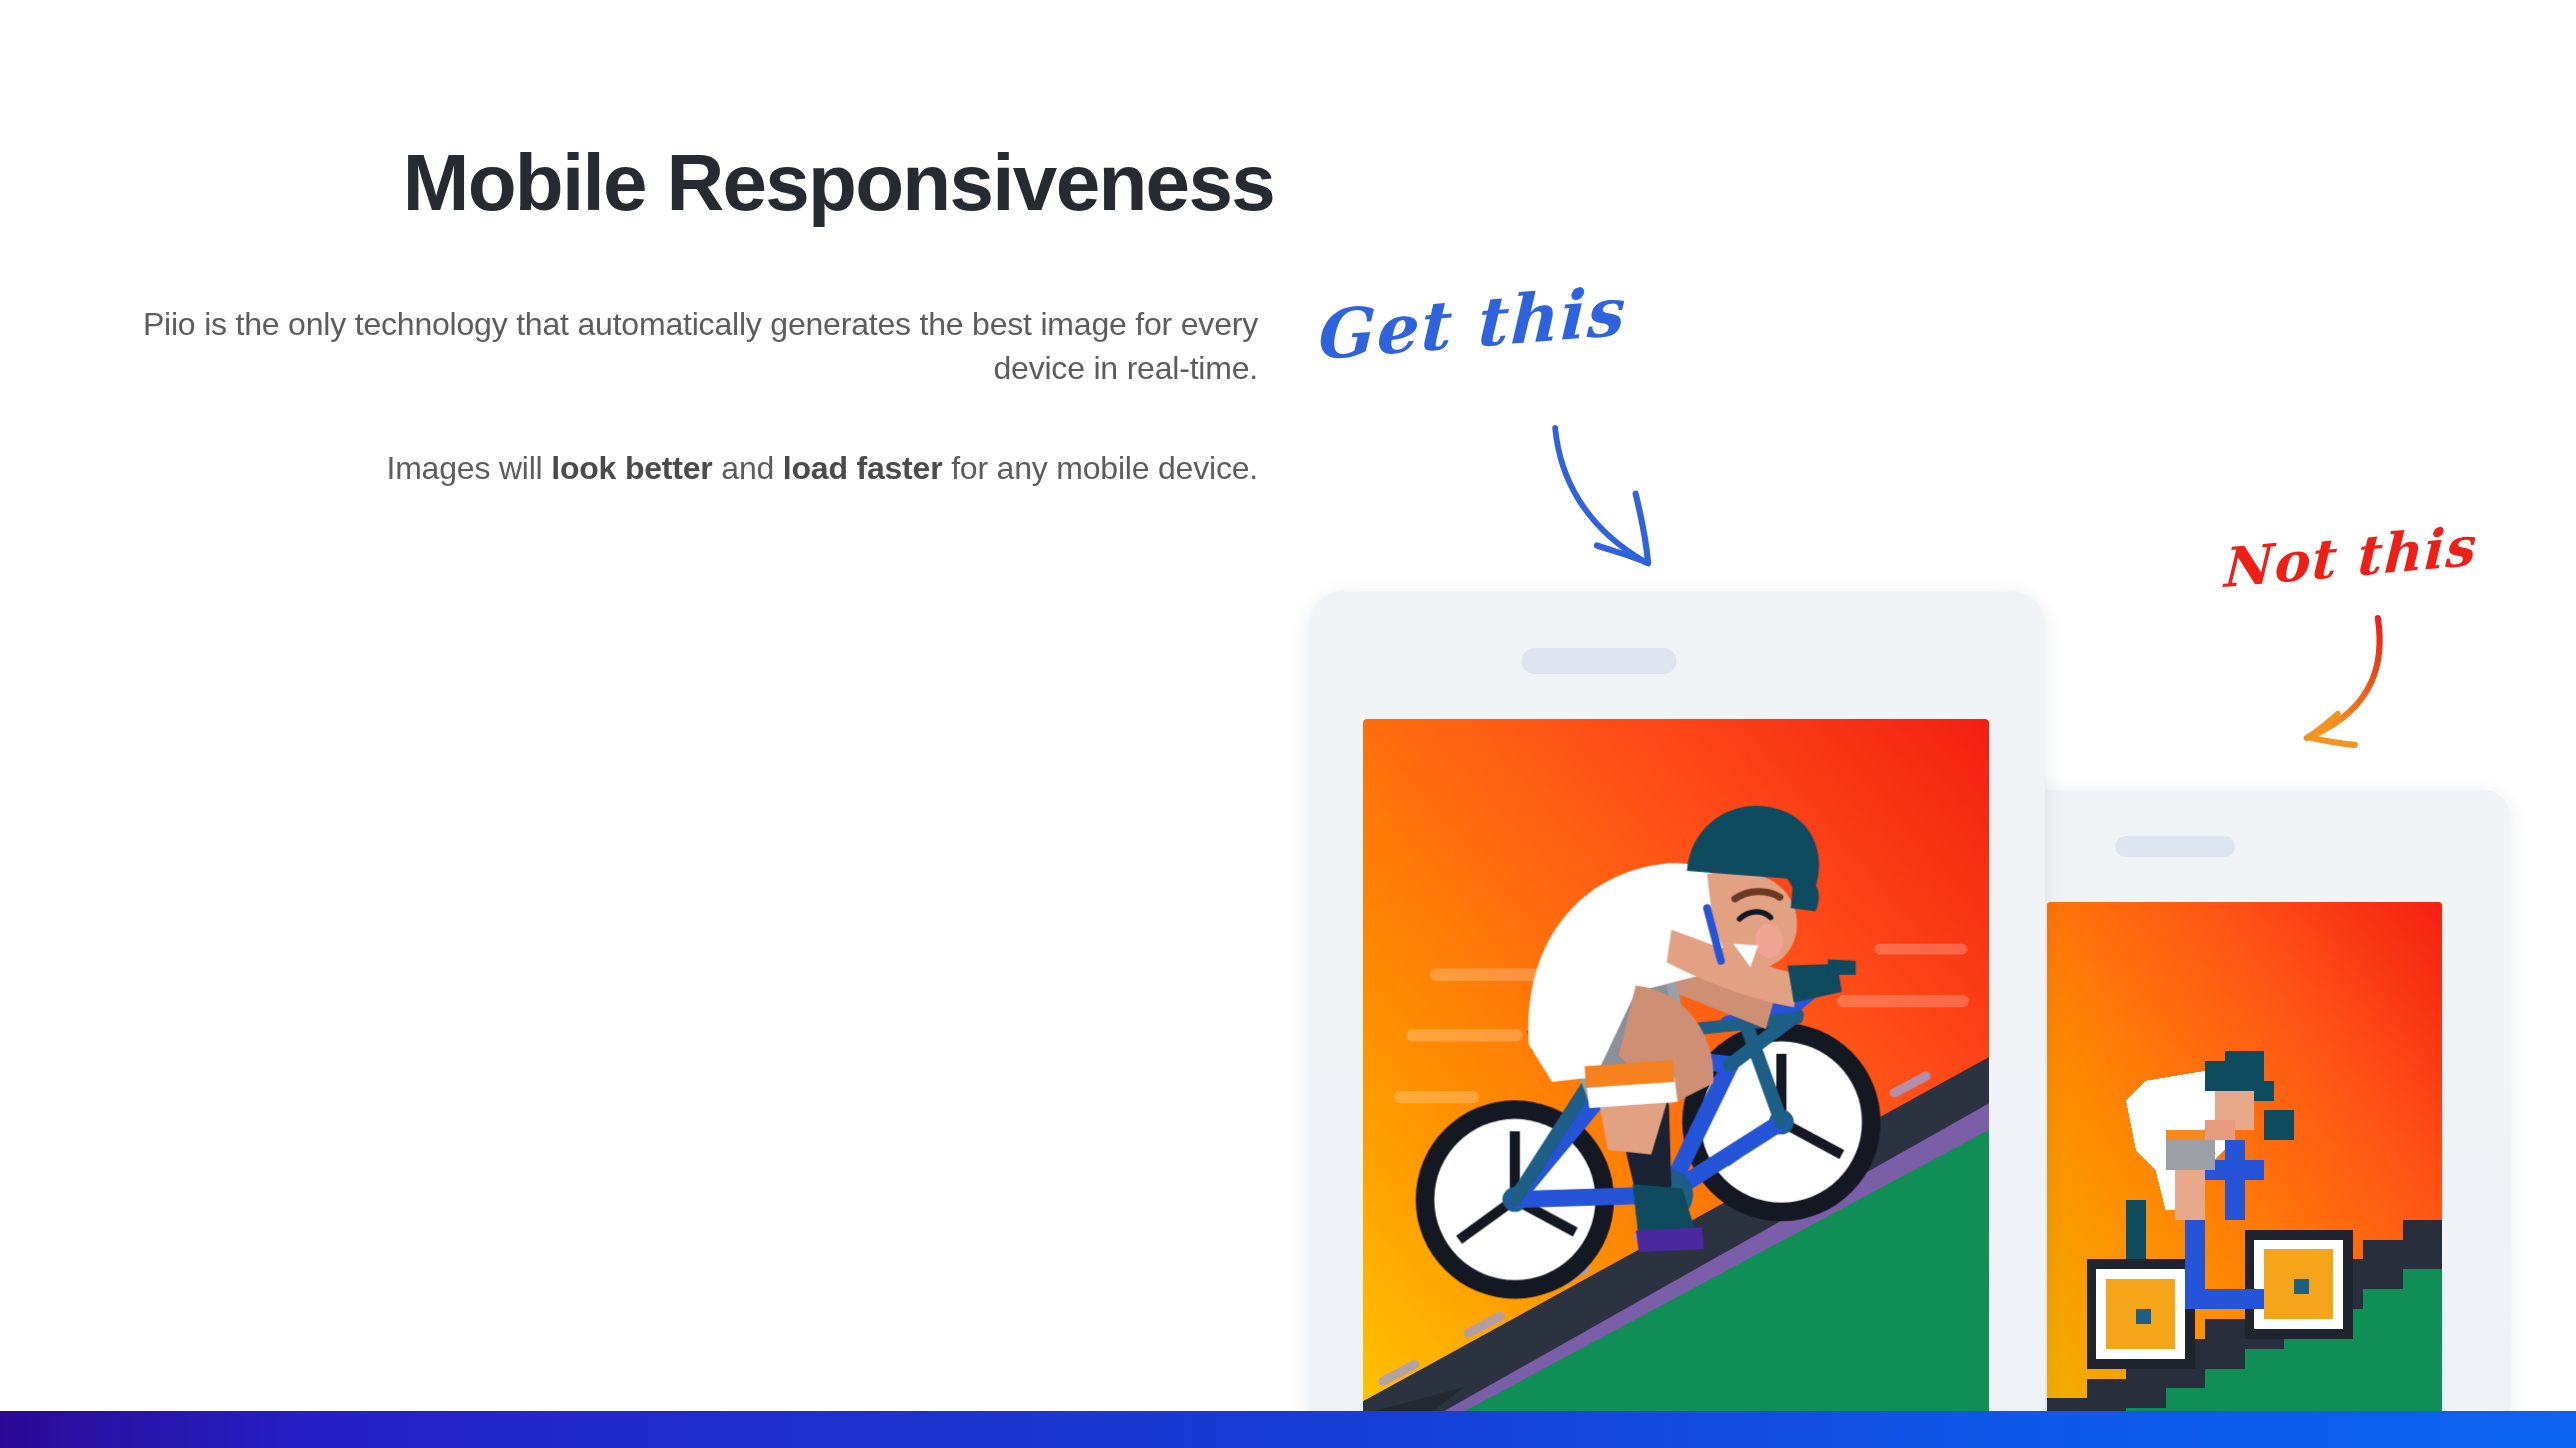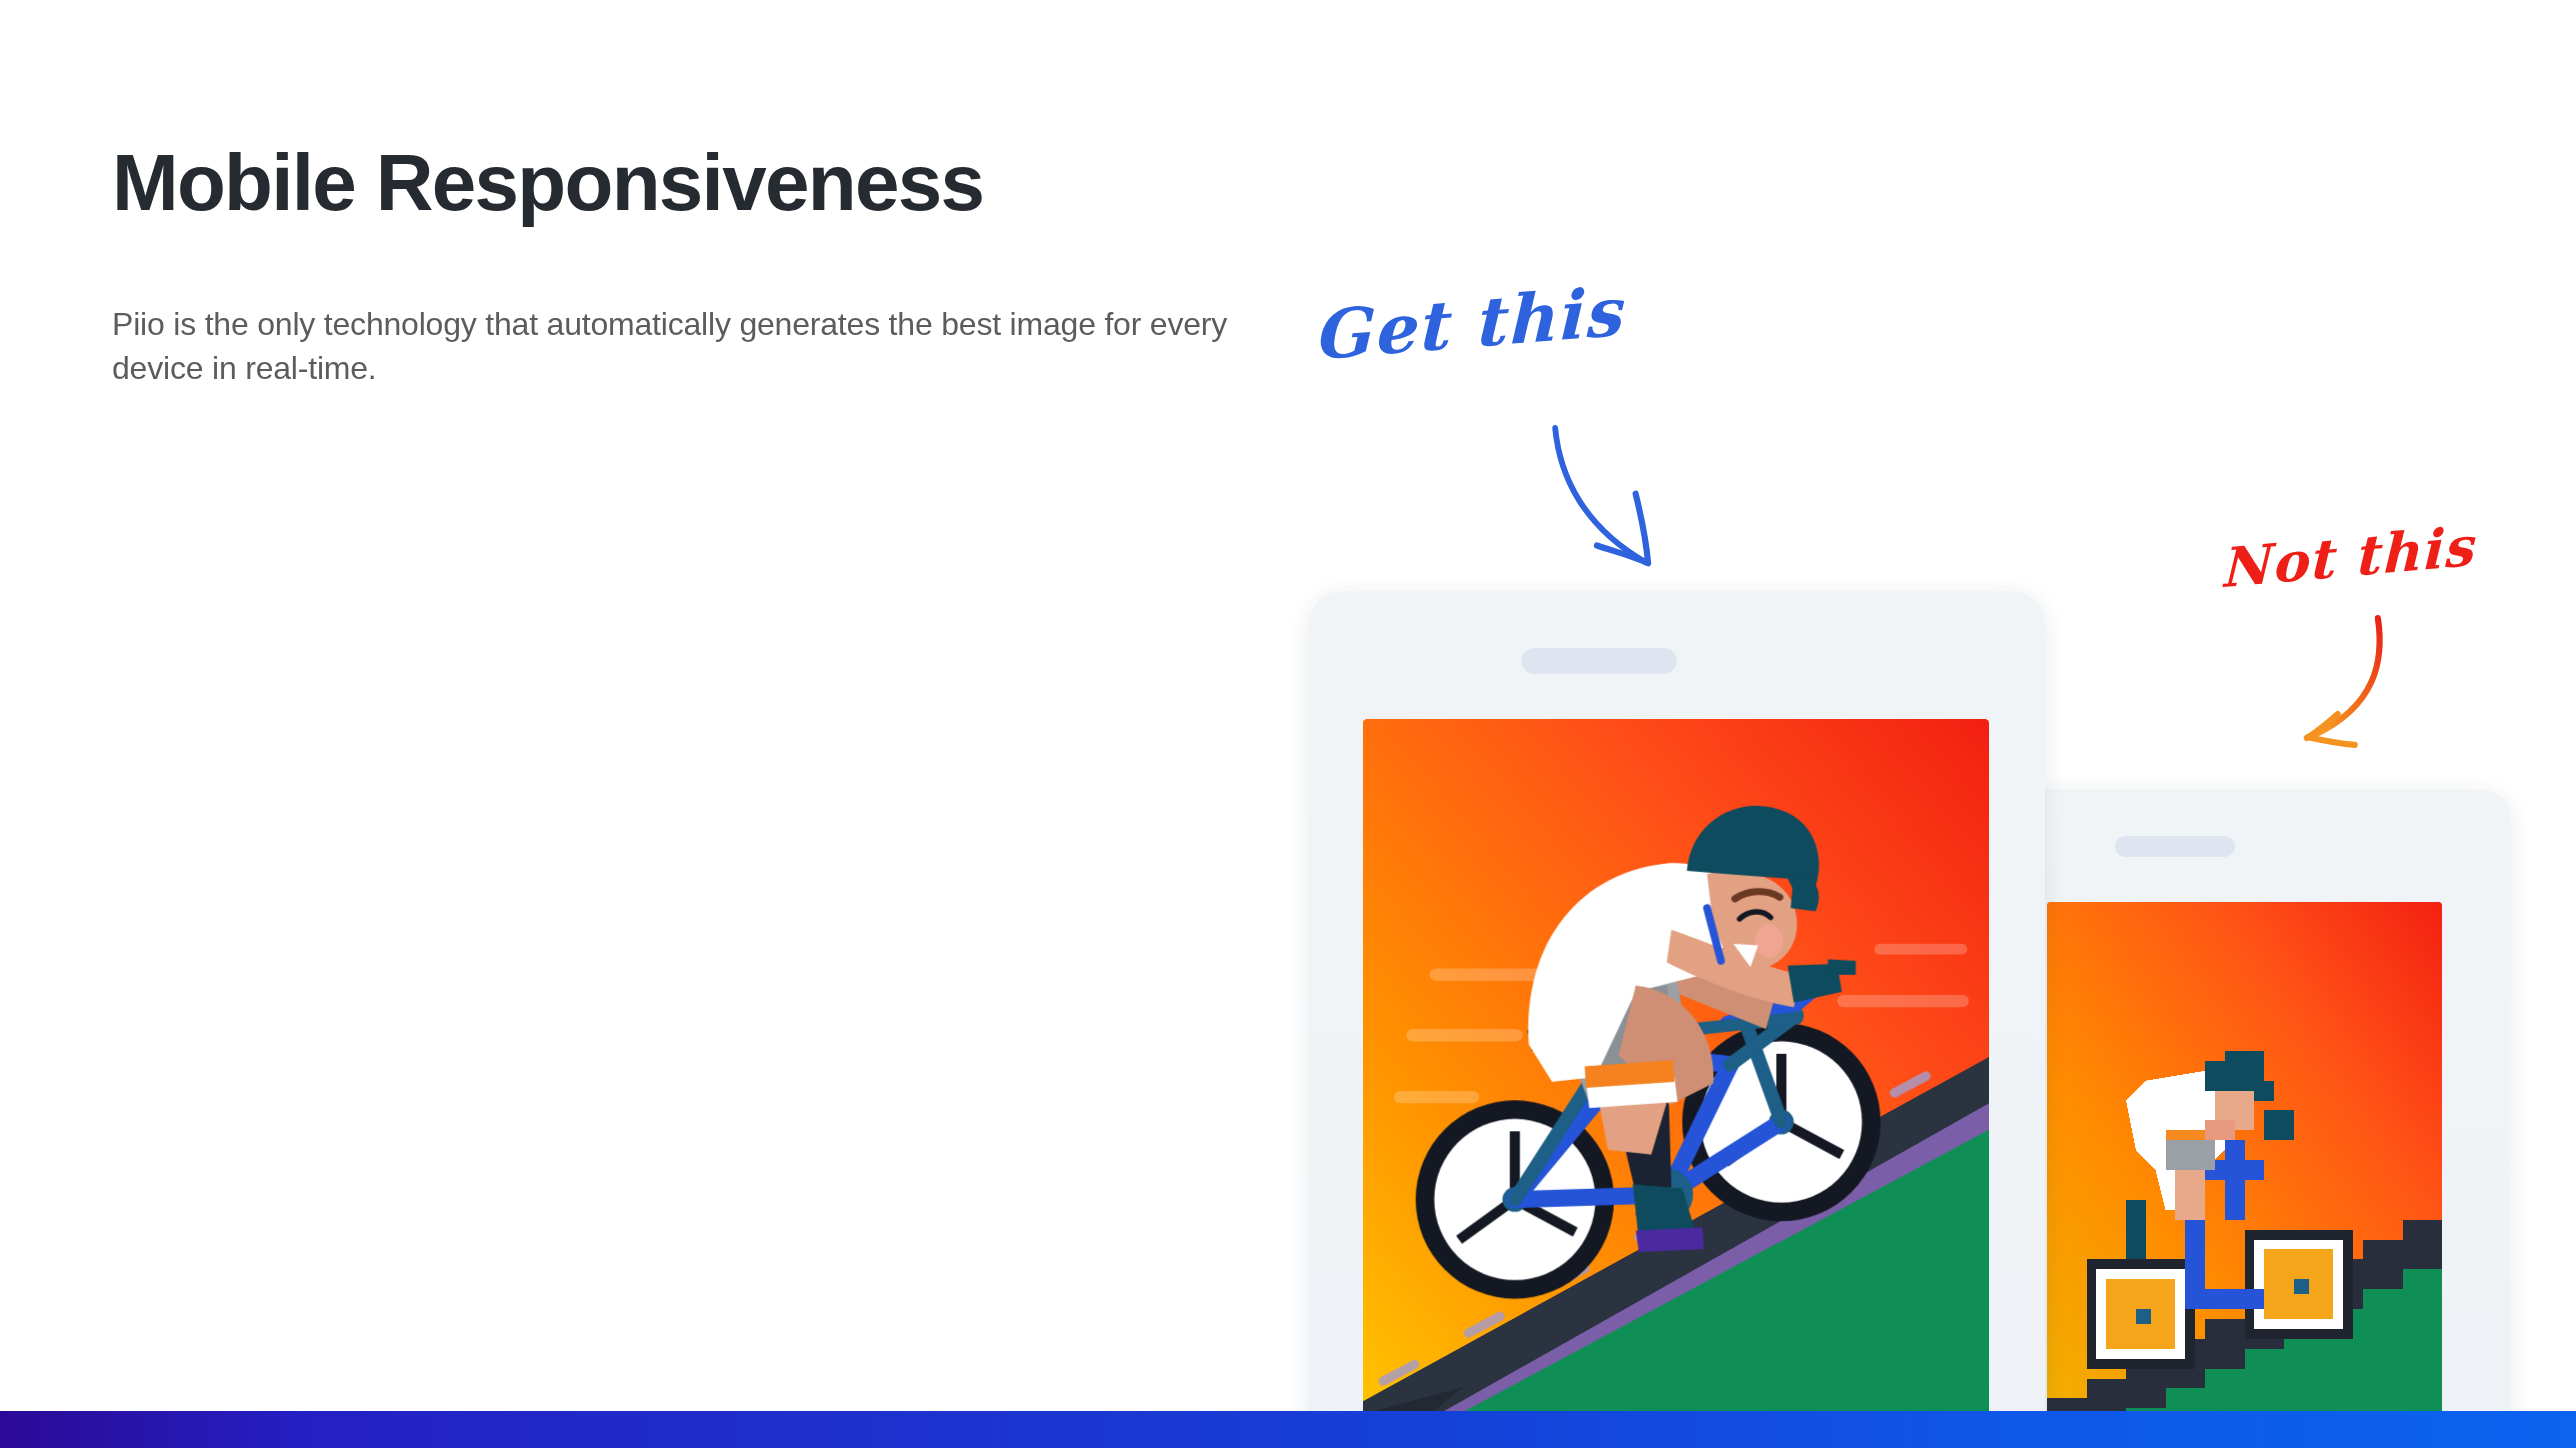--- a/index.html
+++ b/index.html
@@ -2,21 +2,21 @@
 <html style="font-size:12.4px"><head>
 <meta charset="utf-8">
 <style>
   html,body{margin:0;padding:0;}
   body{
     width:2576px;height:1448px;
     background:#ffffff;
     font-family:"Liberation Sans",sans-serif;
     overflow:hidden;position:relative;
   }
-  .stage{position:absolute;inset:0;overflow:hidden;}
+  .stage{position:absolute;inset:0;overflow:hidden;text-align:right;}
 
   
   .copy{position:absolute;left:112px;top:143px;width:1162px;}
   .page-title{
     font-size:80px;line-height:1.0;font-weight:bold;
     letter-spacing:-1.7px;color:#262b31;margin:0 0 0 0;
     font-family:"Liberation Sans",sans-serif;
   }
   .para{
     font-size:32px;line-height:1.38;color:#5c5c5c;
@@ -102,20 +102,23 @@
 
 <div class="stage">
 
   <div class="copy">
     <h1 class="page-title">Mobile Responsiveness</h1>
 
     <p class="para para-1">
       <span>Piio is the only technology that automatically generates the best image for every device in real-time.</span>
     </p>
 
+    <p class="para para-2">
+      <span>Images will </span><b>look better</b><span> and </span><b>load faster</b><span> for any mobile device.</span>
+    </p>
   </div>
 
   <div class="hand hand-get">Get this</div>
 
   <svg class="arrow arrow-get" width="178" height="186" viewBox="0 0 230 240">
     <path d="M48 32 C 54 96, 86 160, 164 205" fill="none" stroke="#2f63de" stroke-width="7.5" stroke-linecap="round"></path>
     <path d="M152 117 C 160 150, 166 182, 168 206" fill="none" stroke="#2f63de" stroke-width="8" stroke-linecap="round"></path>
     <path d="M102 184 C 126 192, 152 199, 168 207" fill="none" stroke="#2f63de" stroke-width="8" stroke-linecap="round"></path>
   </svg>
 

